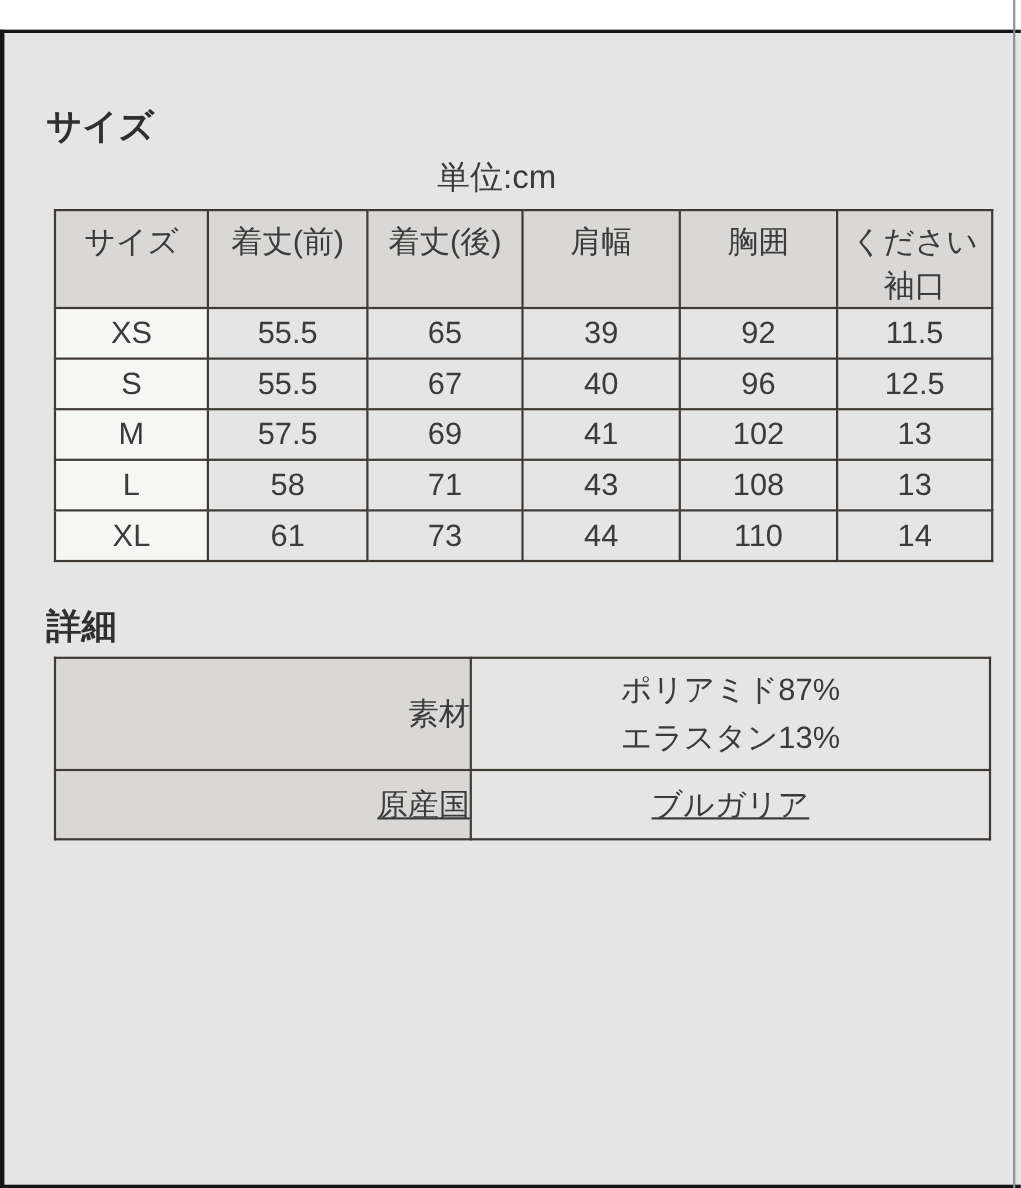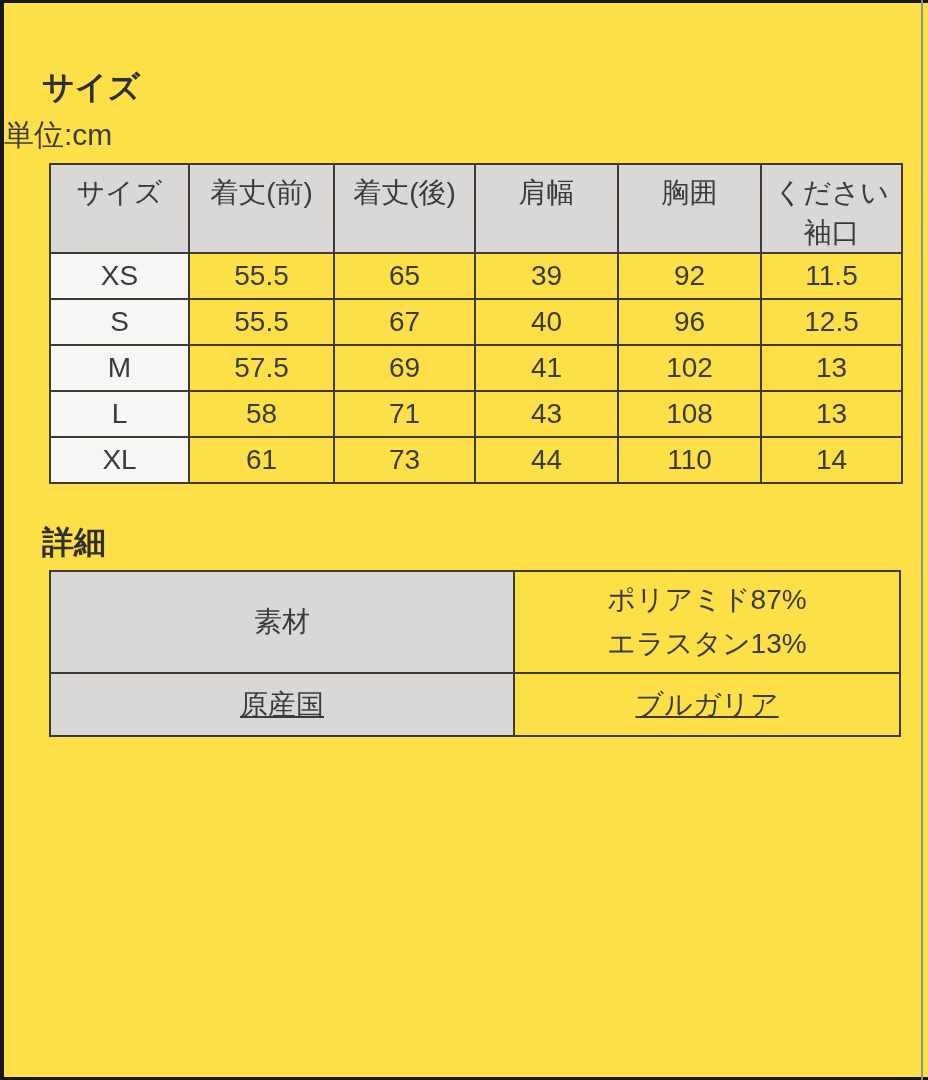--- a/index.html
+++ b/index.html
@@ -10,33 +10,34 @@
     position: relative;
     overflow: hidden;
     color: var(--text, #3b3b3b);
   }
   .page {
     position: absolute; inset: 0;
     border-left: 4px solid var(--frame, #161616);
     border-top: 3px solid var(--frame, #161616);
     border-bottom: 3px solid var(--frame, #161616);
     box-sizing: border-box;
-    background: #fde047;
+    background: #e5e5e5;
+    margin-top: 27px;
   }
   .right-rule {
     position: absolute; top: 0; bottom: 0; right: 5px; width: 2px;
     background: var(--rule, #8f8f8f);
   }
   .section-title {
     margin: 66px 0 0 38px;
     font-size: 32px; font-weight: bold; line-height: 1.15;
     color: #2f2f2f;
   }
   .unit-label {
-    text-align: left;
+    text-align: center;
     margin: 12px 29px 0 0;
     font-size: 30px; line-height: 34px;
   }
   table { border-collapse: collapse; }
   .size-table {
     margin: 11px 0 0 45px;
     width: 852px;
     font-size: 28px;
     table-layout: fixed;
   }
@@ -74,21 +75,21 @@
     margin: 9px 0 0 45px;
     width: 852px;
     font-size: 28px;
   }
   .details-table td {
     text-align: center;
     vertical-align: middle;
     box-sizing: border-box;
     padding: 0;
   }
-  td.detail-label-cell { width: 464px; background: var(--header-bg, #d9d8d6); }
+  td.detail-label-cell { width: 378px; background: var(--header-bg, #d9d8d6); text-align: right; }
   td.detail-value-cell { white-space: pre-line; line-height: 44px; }
   tr.detail-row-tall td { height: 102px; }
   tr.detail-row-short td { height: 63px; text-decoration: underline; }
 </style>
 </head>
 <body>
 
 <div class="page">
 
   <h2 class="section-title">サイズ</h2>

